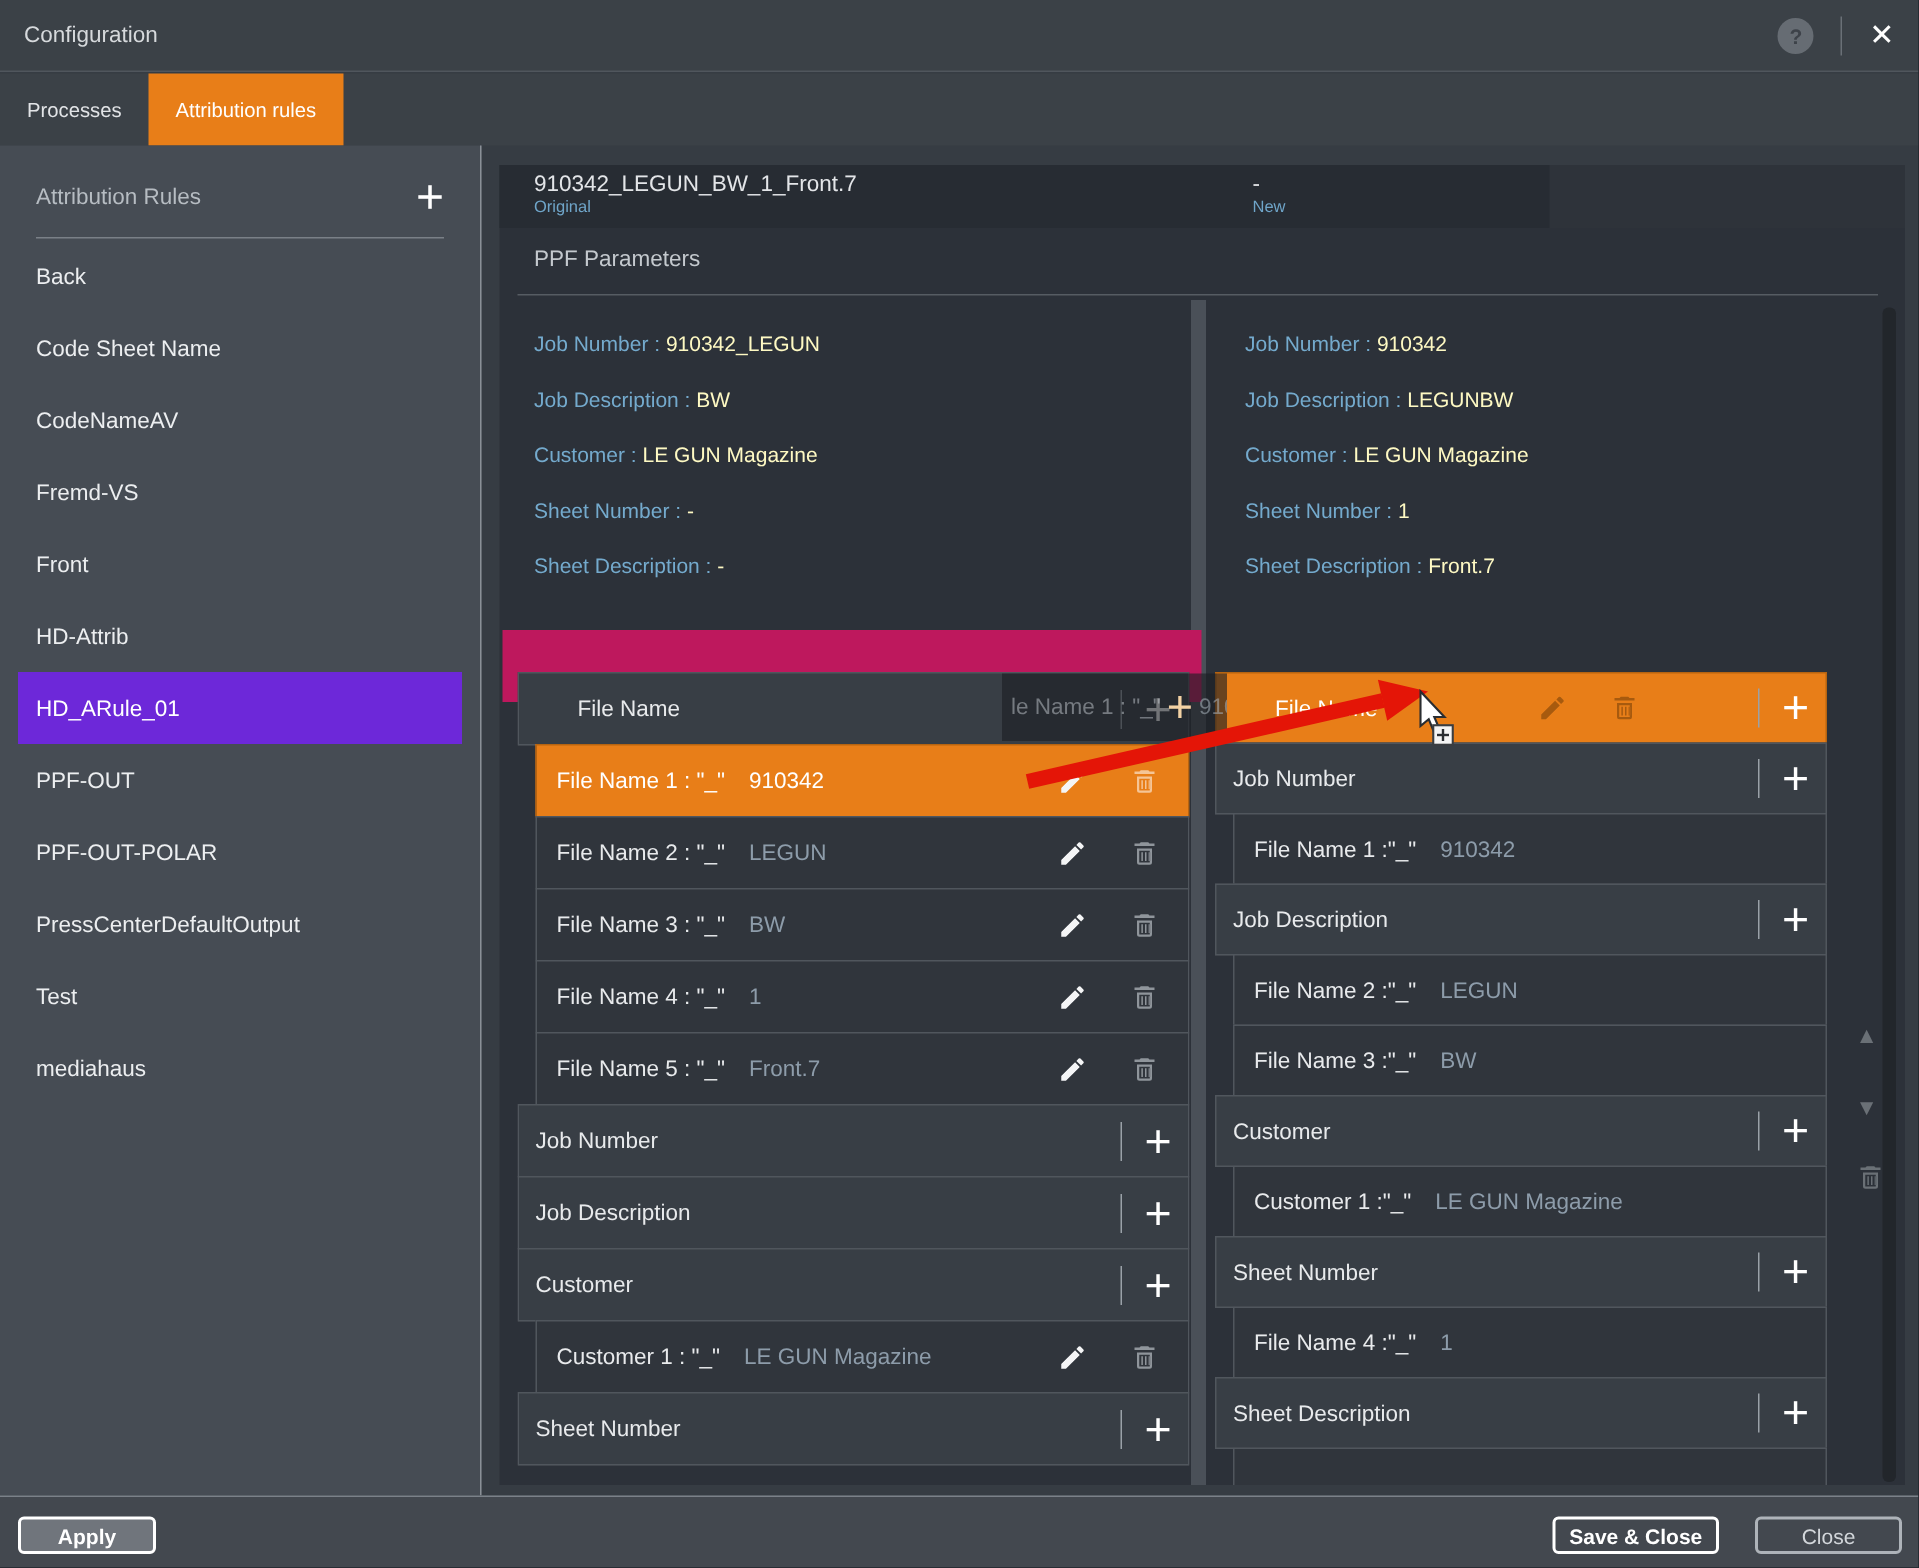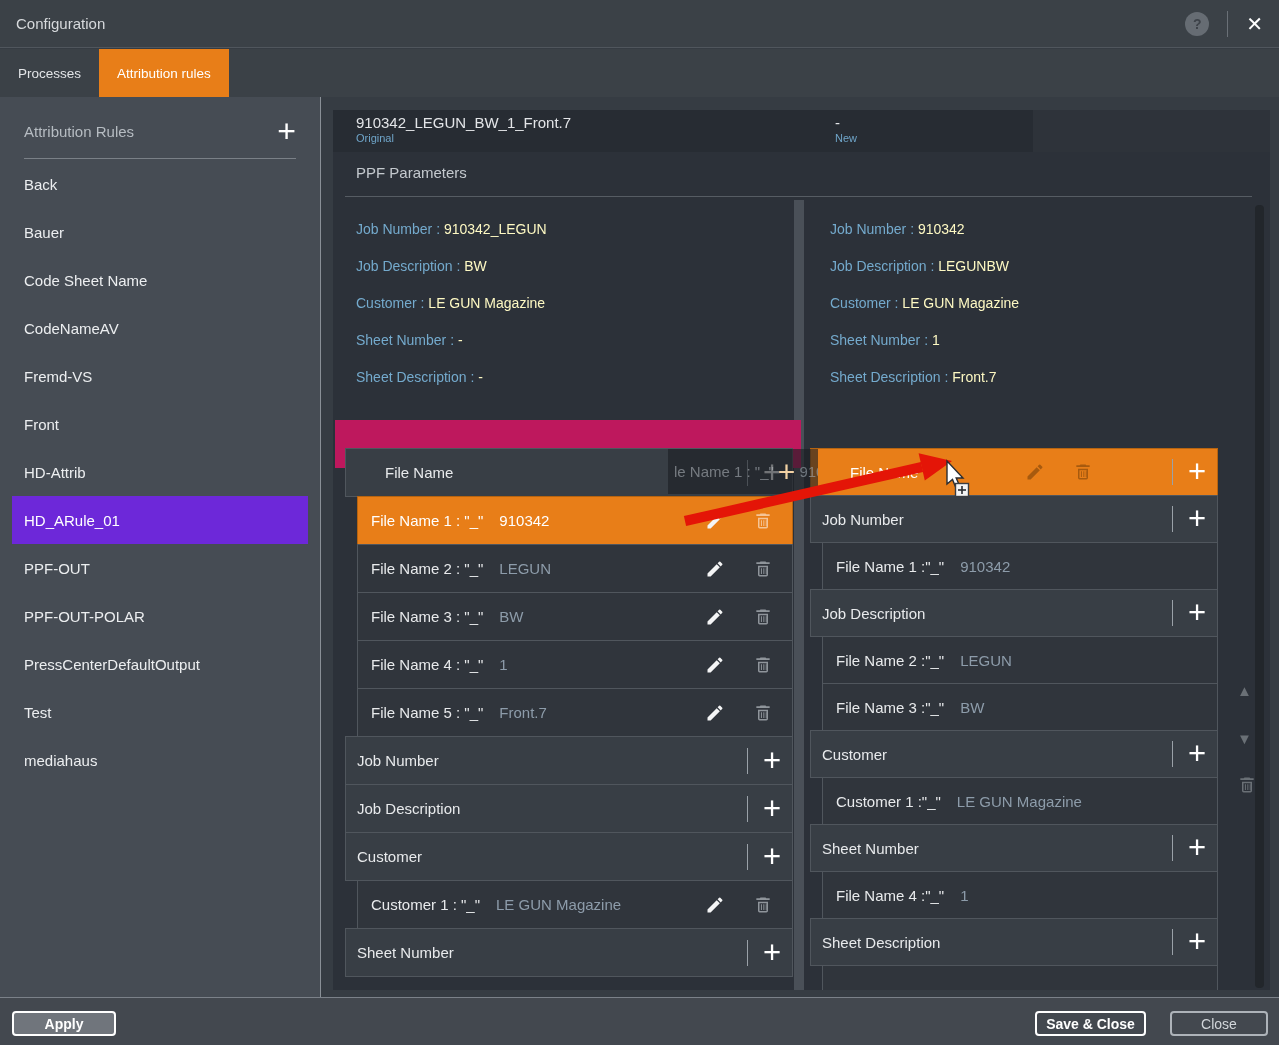--- a/index.html
+++ b/index.html
@@ -82,21 +82,21 @@
   
   .ghost { position:absolute; left:668px; top:449px; width:150px; height:45px; background:rgba(28,31,36,0.62); display:flex; align-items:center; overflow:hidden; z-index:6; }
   .ghost .glabel { color:rgba(195,201,208,0.5); font-size:15px; white-space:pre; padding-left:6px; }
   .ghost .gplus { color:#f3d2a4; font-size:30px; font-weight:200; margin:0 4px; line-height:24px; }
   .ghost .gvalue { color:rgba(170,180,190,0.55); font-size:15px; }
   .annot { position:absolute; z-index:7; pointer-events:none; }
 
   
   .footer { position:absolute; left:0; top:997px; width:1279px; height:48px; background:#43484f; border-top:1px solid #7b8189; }
   .btn { position:absolute; top:13px; height:25px; border-radius:4px; font-size:14px; display:flex; align-items:center; justify-content:center; }
-  .btn-apply { left:12px; width:104px; background:#70757c; border:2px solid #ffffff; color:#ffffff; font-weight:bold; }
+  .btn-apply { left:12px; width:92px; background:#70757c; border:2px solid #ffffff; color:#ffffff; font-weight:bold; }
   .btn-save { right:133px; width:111px; background:transparent; border:2px solid #ffffff; color:#ffffff; font-weight:bold; }
   .btn-cancel { right:11px; width:98px; background:transparent; border:2px solid #aeb3b9; color:#d2d6da; }
 </style>
 </head>
 <body>
 
 <div id="app">
 
   <div class="titlebar">
     <div class="wtitle">Configuration</div>
@@ -112,21 +112,20 @@
   </div>
 
   <div class="sidebar">
     <div class="sb-header">
       <div class="sb-title">Attribution Rules</div>
       <div class="sb-plus">+</div>
     </div>
     <div class="sb-divider"></div>
     <div class="sb-list">
         <div class="sb-item">Back</div>
-        <div class="sb-item">Bauer</div>
         <div class="sb-item">Code Sheet Name</div>
         <div class="sb-item">CodeNameAV</div>
         <div class="sb-item">Fremd-VS</div>
         <div class="sb-item">Front</div>
         <div class="sb-item">HD-Attrib</div>
         <div class="sb-item selected">HD_ARule_01</div>
         <div class="sb-item">PPF-OUT</div>
         <div class="sb-item">PPF-OUT-POLAR</div>
         <div class="sb-item">PressCenterDefaultOutput</div>
         <div class="sb-item">Test</div>

